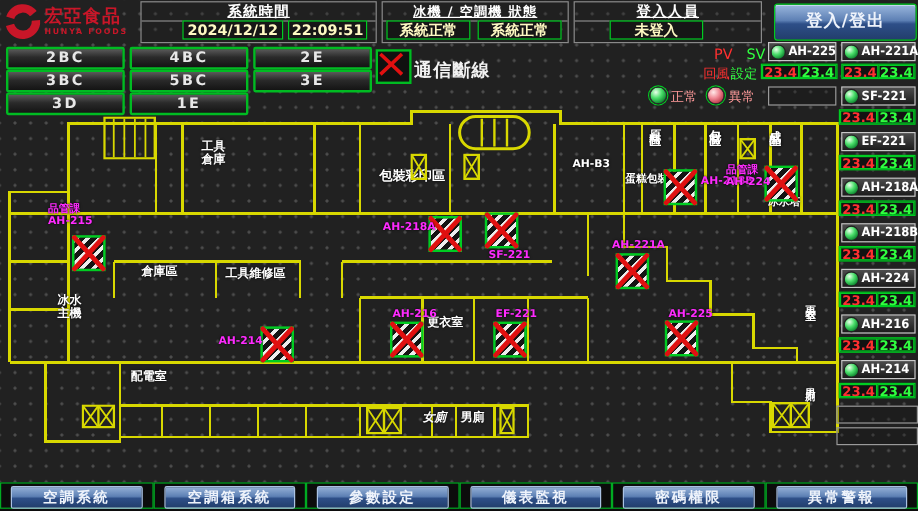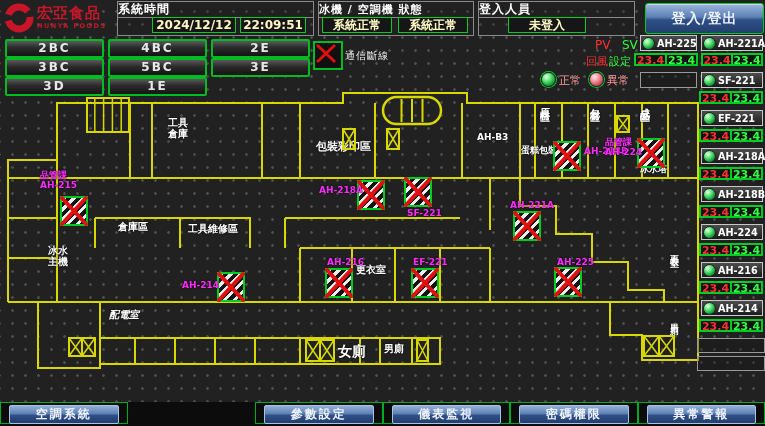--- a/index.html
+++ b/index.html
@@ -7,37 +7,37 @@
     position:relative;width:765px;height:426px;overflow:hidden;
     background-color:#212121;
     background-image:radial-gradient(circle,#4d4d4d 1px,transparent 1.6px);
     background-size:13px 13px;background-position:6px 5px;
     font-family:"DejaVu Sans","Liberation Sans",sans-serif;
     -webkit-font-smoothing:none;
   }
   .abs{position:absolute;}
   
   .hdr-sec{position:absolute;top:1px;height:33px;border:1px solid #8a8a8a;background:rgba(30,30,30,.25);}
-  .hdr-label{height:15px;line-height:15px;text-align:left;color:#fff;font-size:12px;font-weight:bold;border-bottom:1px solid #8a8a8a;letter-spacing:1px;white-space:nowrap;}
+  .hdr-label{height:15px;line-height:15px;text-align:center;color:#fff;font-size:12px;font-weight:bold;border-bottom:1px solid #8a8a8a;letter-spacing:1px;white-space:nowrap;text-decoration:underline;}
   .vbox{position:absolute;height:14px;line-height:14px;text-align:center;color:#fef9c3;font-size:12px;font-weight:bold;background:#161616;border:1px solid #00cc22;white-space:nowrap;}
   .logo{position:absolute;left:4px;top:1px;width:110px;height:33px;display:flex;align-items:center;gap:3px;}
   .logo-text{display:flex;flex-direction:column;line-height:1;}
   .logo-cn{color:#c81628;font-size:15px;font-weight:bold;letter-spacing:1px;}
   .logo-en{color:#c81628;font-size:6.5px;font-weight:bold;letter-spacing:1.5px;margin-top:2px;}
   .login-btn{position:absolute;left:645px;top:3px;width:117px;height:29px;border:1px solid #00cc22;border-radius:3px;
     background:linear-gradient(#9ab6dd 0%,#5d80b4 45%,#2e4f88 55%,#223e6c 100%);
     color:#eef3fb;font-size:14px;font-weight:bold;text-align:center;line-height:29px;letter-spacing:1px;cursor:pointer;
     box-shadow:inset 0 1px 0 #c6d6ee;}
   
   .nav-btn{position:absolute;width:95px;height:15px;border:2px solid #00bb22;border-radius:2px;
     background:linear-gradient(#5a5a5a,#2a2a2a 45%,#141414);
     color:#e8e8e8;font-size:12px;font-weight:bold;text-align:center;line-height:15px;letter-spacing:2px;cursor:pointer;}
   
   .comm-box{position:absolute;left:313px;top:41px;width:26px;height:25px;border:2px solid #00bb22;background:#101010;}
-  .comm-label{position:absolute;left:345px;top:49px;color:#f2f2f2;font-size:10px;font-weight:normal;letter-spacing:1px;}
+  .comm-label{position:absolute;left:345px;top:49px;color:#f2f2f2;font-size:15px;font-weight:bold;letter-spacing:1px;}
   .legend-txt{position:absolute;font-size:11px;font-weight:normal;white-space:nowrap;}
   .lamp{position:absolute;width:13px;height:13px;border-radius:50%;border:1px solid #2a2a2a;}
   .lamp.g{background:radial-gradient(circle at 35% 30%,#eaffea,#4ade6a 40%,#128a33 75%,#0a5022);box-shadow:0 0 0 1px #00cc22;}
   .lamp.r{background:radial-gradient(circle at 35% 30%,#ffe9e9,#f08a96 40%,#c04050 75%,#70202a);box-shadow:0 0 0 1px #00cc22;}
   
   .unit-btn{position:absolute;height:16px;border:1px solid #c8c8c8;background:linear-gradient(#4d4d4d,#1b1b1b);
     display:flex;align-items:center;gap:2px;padding-left:1px;box-sizing:border-box;cursor:pointer;}
   .unit-lamp{width:11px;height:11px;border-radius:50%;flex:none;border:1px solid #222;
     background:radial-gradient(circle at 35% 30%,#eaffea,#4ade6a 40%,#128a33 75%,#0a5022);}
   .unit-name{color:#fff;font-size:10.5px;font-weight:bold;white-space:nowrap;transform:scaleX(.92);transform-origin:left;}
@@ -89,24 +89,24 @@
       <div class="plan-label" style="left: 316px; top: 141px; font-size: 11px;">包裝彩印區</div>
       <div class="plan-label" style="left: 477px; top: 133px; font-size: 9px;">AH-B3</div>
       <div class="plan-label" style="left: 497px; top: 146px; font-size: 9px; margin-left: 24px;">蛋糕包裝區</div>
       <div class="plan-label vert" style="left: 539px; top: 100px; font-size: 10px;">原料區</div>
       <div class="plan-label vert" style="left: 589px; top: 100px; font-size: 10px;">包材區</div>
       <div class="plan-label vert" style="left: 639px; top: 100px; font-size: 10px;">成品區</div>
       <div class="plan-label" style="left: 640px; top: 165px; font-size: 9px;">冰水塔</div>
       <div class="plan-label" style="left: 118px; top: 222px; font-size: 10px;">倉庫區</div>
       <div class="plan-label" style="left: 188px; top: 224px; font-size: 10px;">工具維修區</div>
       <div class="plan-label" style="left: 356px; top: 265px; font-size: 10px;">更衣室</div>
-      <div class="plan-label" style="left: 109px; top: 310px; font-size: 10px; font-style: italic;">配電室</div>
+      <div class="plan-label" style="left: 109px; top: 310px; font-size: 10px;">配電室</div>
       <div class="plan-label" style="left: 48px; top: 246px; font-size: 10px;">冰水
 主機</div>
-      <div class="plan-label" style="left: 338px; top: 344px; font-size: 14px;">女廁</div>
+      <div class="plan-label" style="left: 352px; top: 344px; font-size: 10px; font-style: italic;">女廁</div>
       <div class="plan-label" style="left: 384px; top: 344px; font-size: 10px;">男廁</div>
       <div class="plan-label vert" style="left: 669px; top: 247px; font-size: 9px;">更衣室</div>
       <div class="plan-label vert" style="left: 669px; top: 316px; font-size: 9px;">男廁</div>
       <div class="dev" style="left: 60px; top: 196px;">
         <svg width="30" height="32">
           <path d="M3,3 L27,29 M27,3 L3,29" stroke="#e01010" stroke-width="4" fill="none" stroke-linecap="round"></path>
         </svg>
       </div>
       <div class="dev-label" style="left: 40px; top: 171px;">品管課
 AH-215</div>
@@ -345,20 +345,23 @@
         <div class="val-cell sv">23.4</div>
       </div>
       <div class="empty-slot" style="left: 697px; top: 338px; width: 66px; height: 13px;"></div>
       <div class="empty-slot" style="left: 697px; top: 356px; width: 66px; height: 13px;"></div>
     </div>
 
   <div class="footer" id="footer">
       <div class="foot-seg" style="left: 0px; width: 127.5px;">
         <div class="foot-btn">空調系統</div>
       </div>
+      <div class="foot-seg" style="left: 127.5px; width: 127.5px;">
+        <div class="foot-btn">空調箱系統</div>
+      </div>
       <div class="foot-seg" style="left: 255px; width: 127.5px;">
         <div class="foot-btn">參數設定</div>
       </div>
       <div class="foot-seg" style="left: 382.5px; width: 127.5px; padding-left: 45px;">
         <div class="foot-btn">儀表監視</div>
       </div>
       <div class="foot-seg" style="left: 510px; width: 127.5px;">
         <div class="foot-btn">密碼權限</div>
       </div>
       <div class="foot-seg" style="left: 637.5px; width: 127.5px;">

